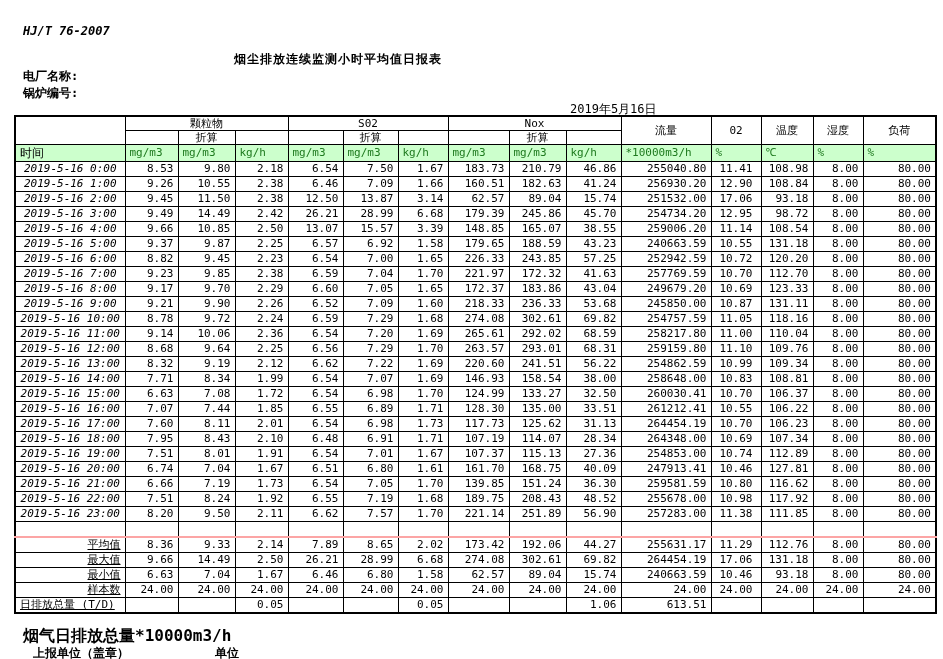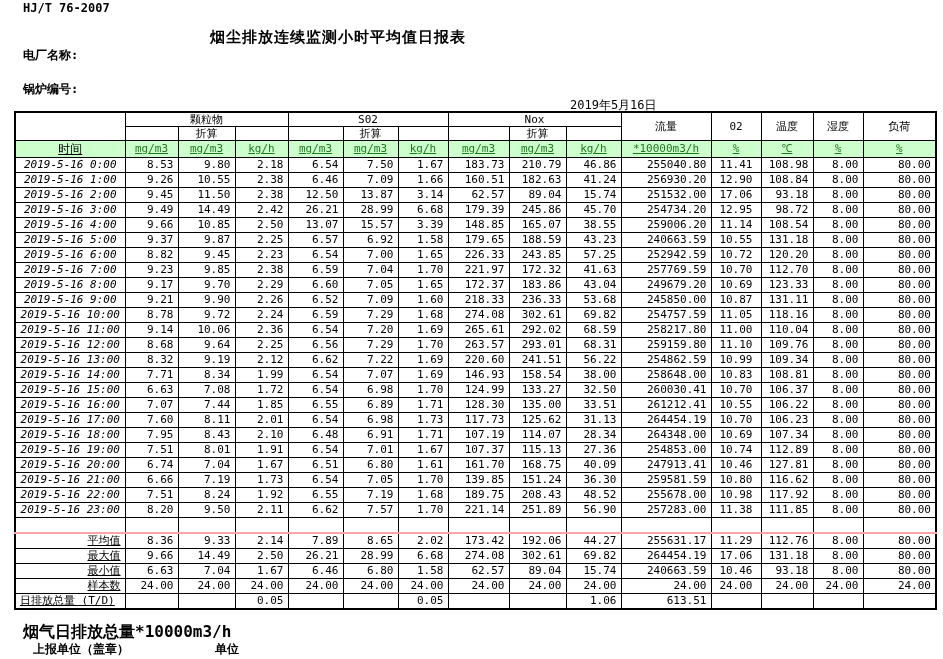--- a/index.html
+++ b/index.html
@@ -1,35 +1,35 @@
 <!DOCTYPE html>
 <html><head>
 <meta charset="utf-8">
 <style>
   html,body{margin:0;padding:0;}
   body{
     width:943px;height:659px;background:#ffffff;color:#000;
     font-family:"DejaVu Sans Mono","Liberation Mono",monospace;
     overflow:hidden;
   }
-  .std{margin:1px 0 0 23px;font-weight:bold;font-size:12px;}
-  .title{width:676px;margin-top:13px;text-align:center;font-weight:bold;font-size:15px;letter-spacing:1px;}
+  .std{margin:24px 0 0 23px;font-weight:bold;font-size:12px;font-style:italic;}
+  .title{width:676px;margin-top:13px;text-align:center;font-weight:bold;font-size:12px;letter-spacing:1px;}
   .meta{margin-left:23px;font-weight:bold;font-size:12px;line-height:17px;}
-  .meta-line2{position:relative;margin-top:17px;}
+  .meta-line2{position:relative;}
   .date{position:absolute;left:547px;top:16px;font-weight:normal;font-size:12px;}
   table{
     border-collapse:collapse;table-layout:fixed;width:921px;
     margin:13px 0 0 14px;border:2px solid #000;font-size:11px;
   }
   th,td{
     border:1px solid #000;padding:0 4px;height:14px;line-height:14px;
     overflow:hidden;white-space:nowrap;font-weight:normal;
   }
   tr.h1 th,tr.h2 th{height:13px;line-height:13px;text-align:center;}
-  tr.units th{height:16px;line-height:16px;background:#ccffcc;color:#1e7a1e;text-align:center;text-decoration:underline;}
+  tr.units th{height:16px;line-height:16px;background:#ccffcc;color:#1e7a1e;text-align:left;}
   tr.units th.time{color:#000;font-size:12px;}
   td.num{text-align:right;}
   td.time{text-align:center;font-style:italic;}
   td:nth-child(12){padding-right:8px;}
   td.sum-label{text-align:right;text-decoration:underline;}
   td.total-label{text-align:left;text-decoration:underline;margin-left:12px;}
   tr.sum-first td{border-top:2px solid #fca5a5;margin-top:21px;}
   .f1{margin:14px 0 0 23px;font-weight:bold;font-size:16px;line-height:16px;}
   .f2{position:relative;margin-left:33px;font-weight:bold;font-size:12px;line-height:18px;}
   .f2 .unit{position:absolute;left:182px;top:0;}

